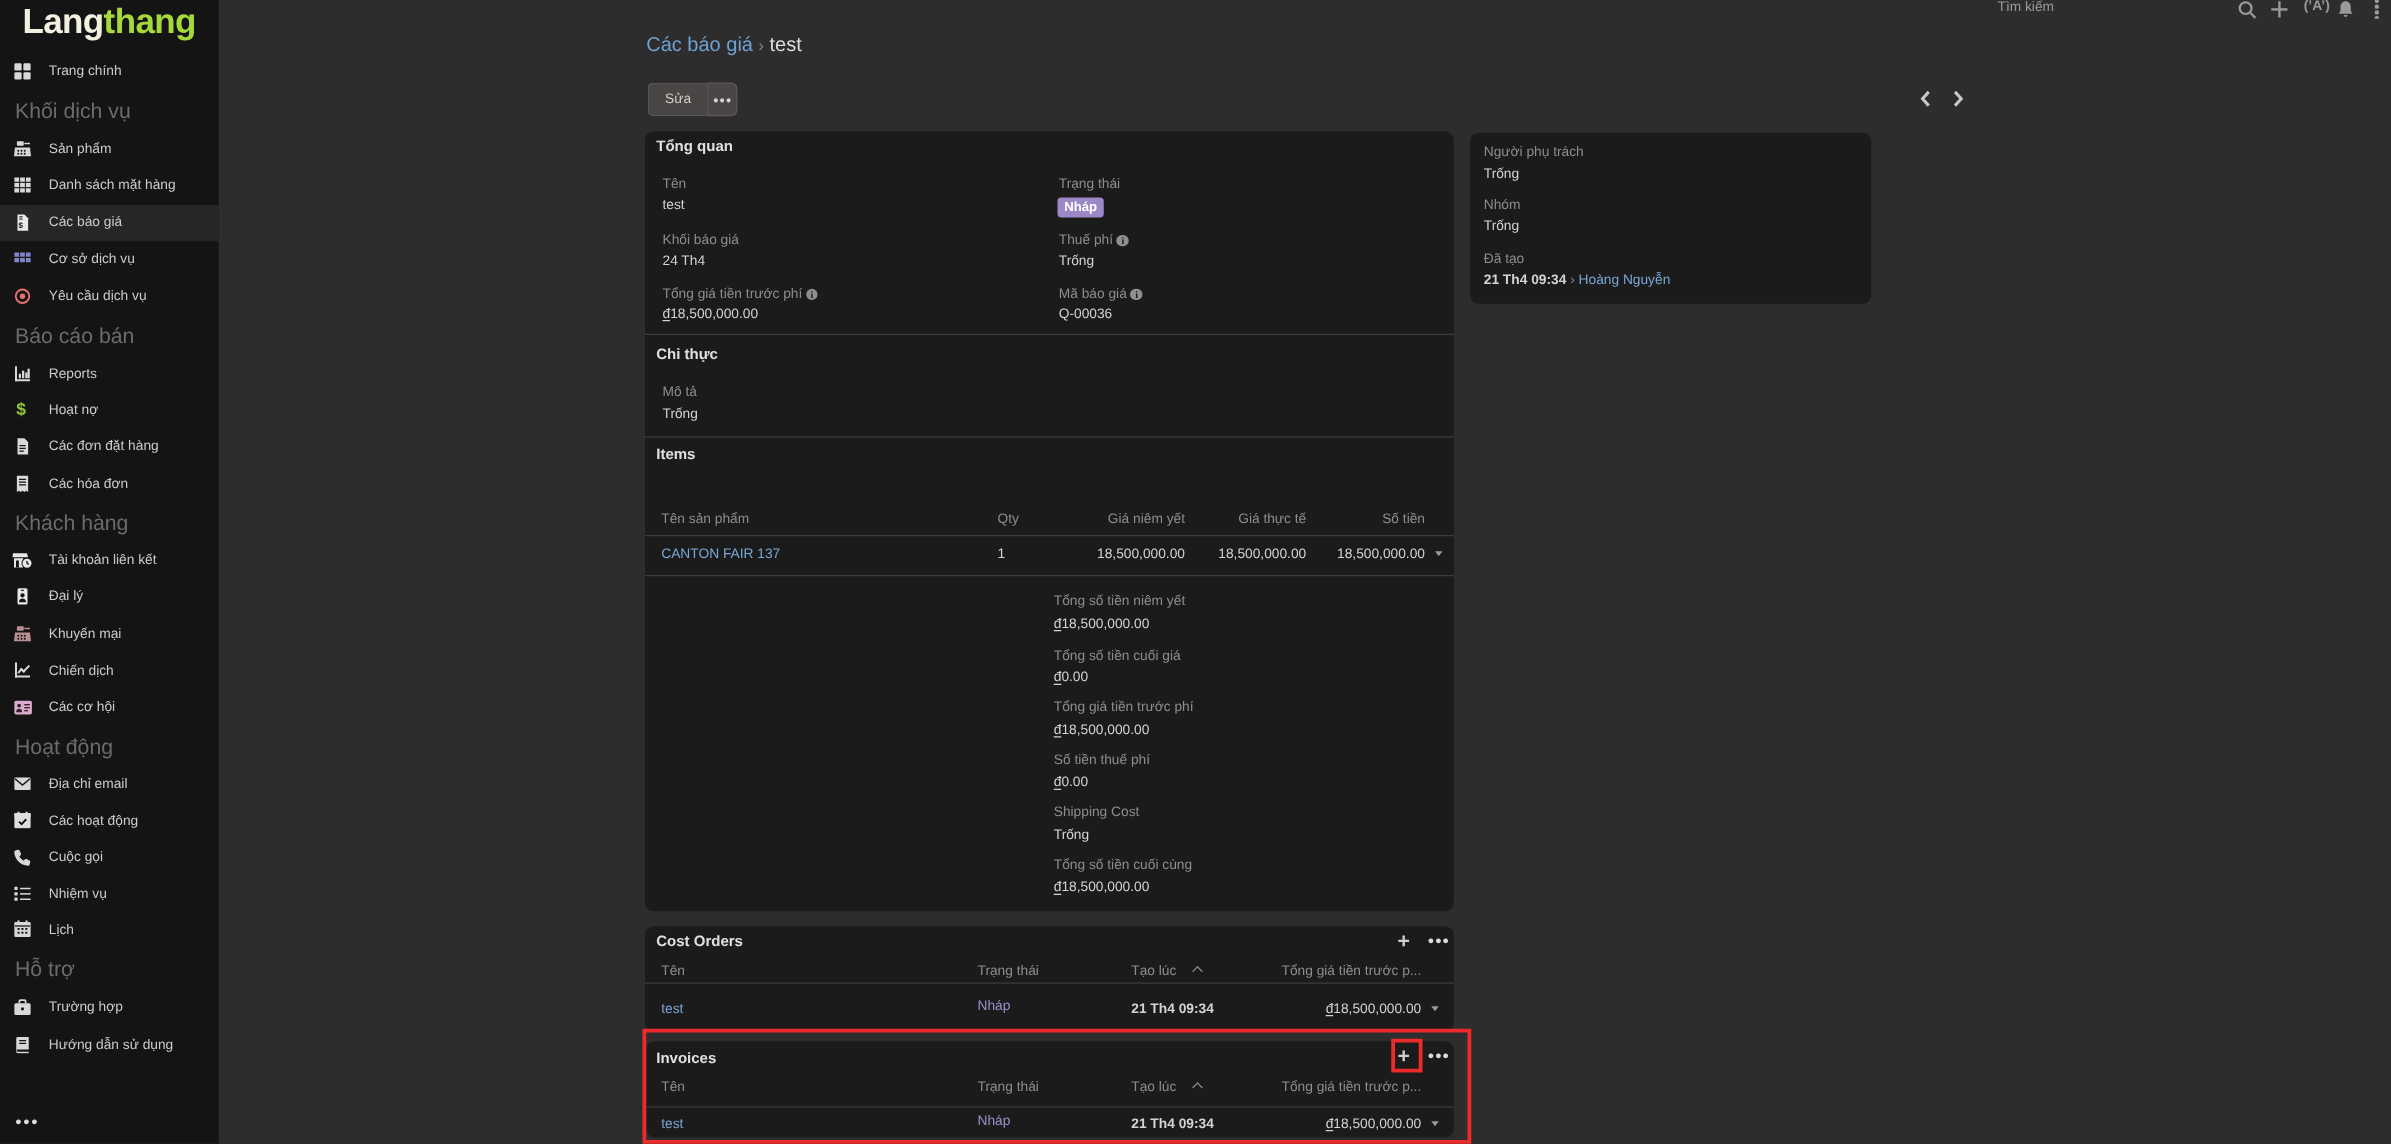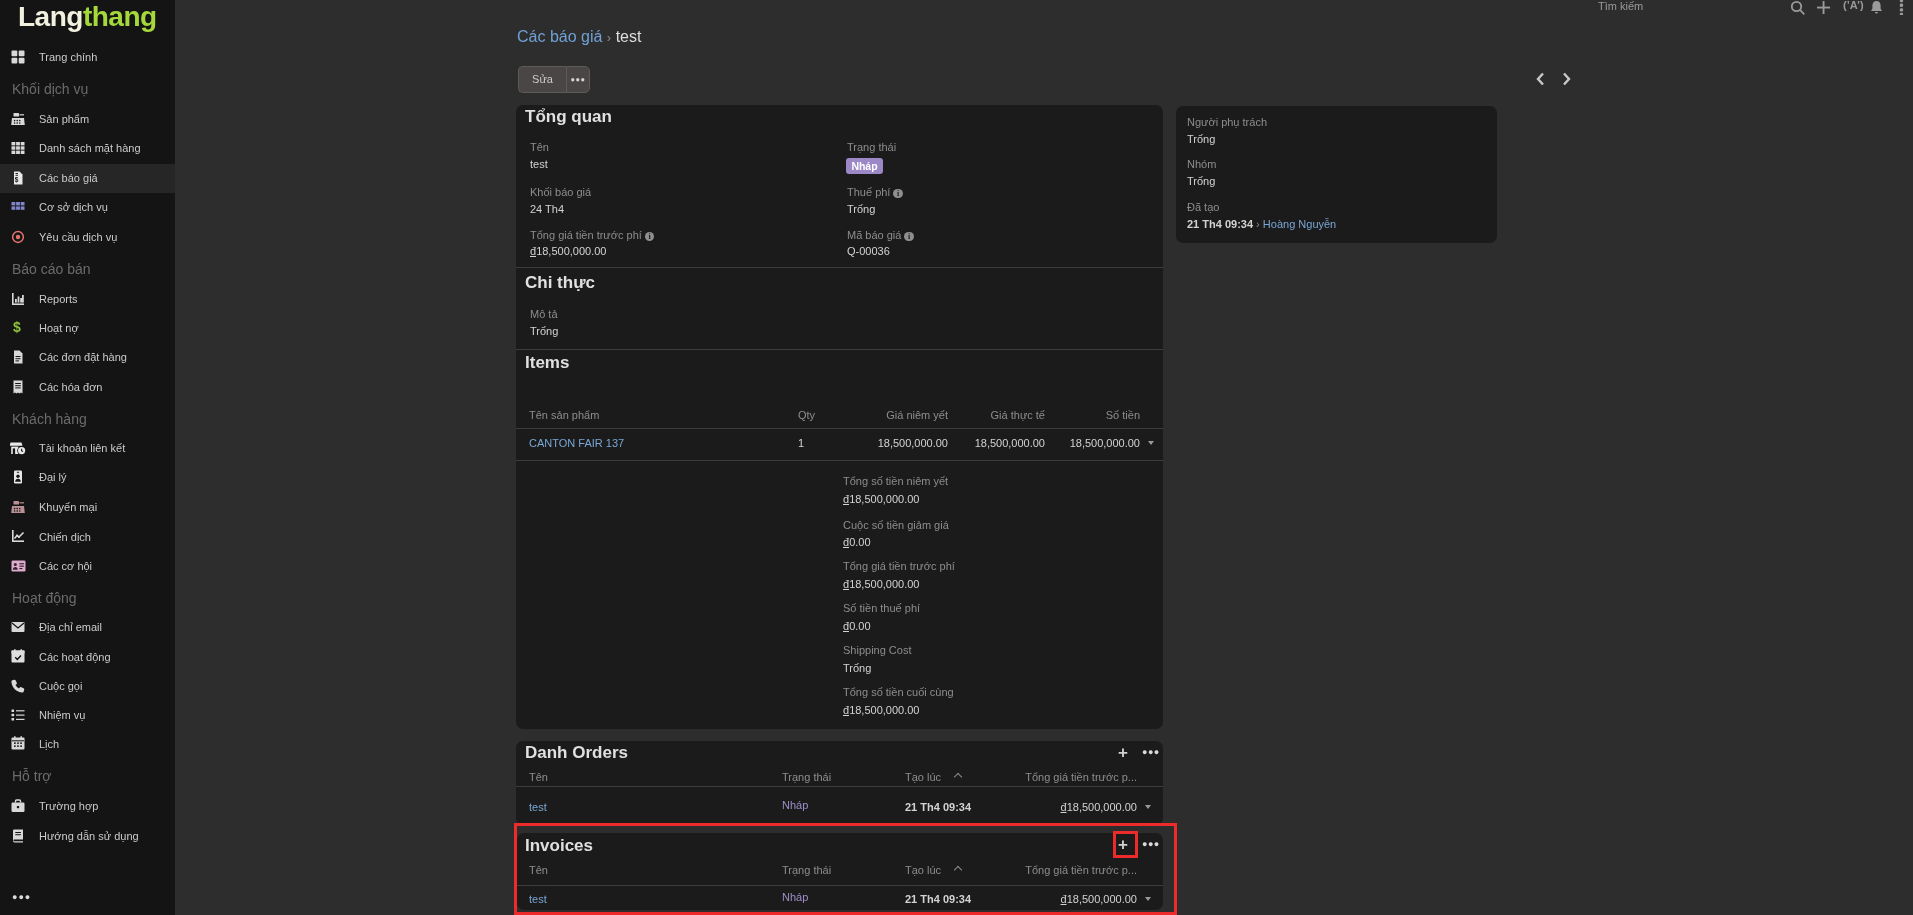--- a/index.html
+++ b/index.html
@@ -1,23 +1,23 @@
 <!DOCTYPE html>
 <html><head>
 <meta charset="utf-8">
 <style>
 *{margin:0;padding:0;box-sizing:border-box}
 html,body{width:1913px;height:915px;overflow:hidden;background:#2e2d2d;font-family:"Liberation Sans",sans-serif}
 .a{position:absolute;white-space:nowrap}
 .lbl{color:#8d8d8d;font-size:11px;line-height:16px}
 .val{color:#d3d3d3;font-size:11px;line-height:16px}
 .link{color:#79a6d5;font-size:11px;line-height:16px}
-.mut{color:#6b6b6b;font-size:14px;line-height:16px}
+.mut{color:#6b6b6b;font-size:17px;line-height:16px}
 .mtxt{color:#cbcbcb;font-size:11px;line-height:16px}
-.ptitle{color:#e0e0e0;font-size:17px;font-weight:700;line-height:16px}
+.ptitle{color:#e0e0e0;font-size:12px;font-weight:700;line-height:16px}
 .panel{position:absolute;background:#1c1b1b;border-radius:7px}
 .sep{position:absolute;height:1px;background:#3d3c3c}
 .caret{position:absolute;width:0;height:0;border-left:3.5px solid transparent;border-right:3.5px solid transparent;border-top:4.5px solid #9a9a9a}
 .chevup{position:absolute;width:6px;height:6px;border-left:1.6px solid #8d8d8d;border-top:1.6px solid #8d8d8d;transform:rotate(45deg)}
 .info{display:inline-block;width:9.5px;height:9.5px;border-radius:50%;background:#8f8f8f;color:#1c1b1b;font-size:8px;font-weight:700;text-align:center;line-height:9.5px;vertical-align:0.5px;font-family:"Liberation Serif",serif}
 .dong{position:relative;display:inline-block}.dong::after{content:"";position:absolute;left:0;right:0.5px;bottom:2.5px;height:1px;background:currentColor}
 </style>
 </head>
 <body>
 
@@ -314,35 +314,35 @@
 <div class="sep" style="left:516px;top:428px;width:647px"></div>
 <div class="a link" style="left:529px;top:435px">CANTON FAIR 137</div>
 <div class="a val" style="left:798px;top:435px">1</div>
 <div class="a val" style="left:948px;top:435px;transform:translateX(-100%)">18,500,000.00</div>
 <div class="a val" style="left:1045px;top:435px;transform:translateX(-100%)">18,500,000.00</div>
 <div class="a val" style="left:1140px;top:435px;transform:translateX(-100%)">18,500,000.00</div>
 <div class="caret" style="left:1148px;top:441px"></div>
 <div class="sep" style="left:516px;top:460px;width:647px"></div>
 <div class="a lbl" style="left:843px;top:473px">Tổng số tiền niêm yết</div>
 <div class="a val" style="left:843px;top:491px"><span class="dong">đ</span>18,500,000.00</div>
-<div class="a lbl" style="left:843px;top:517px">Cuộc số tiền giảm giá</div>
+<div class="a lbl" style="left:843px;top:517px">Tổng số tiền cuối giá</div>
 <div class="a val" style="left:843px;top:534px"><span class="dong">đ</span>0.00</div>
 <div class="a lbl" style="left:843px;top:558px">Tổng giá tiền trước phí</div>
 <div class="a val" style="left:843px;top:576px"><span class="dong">đ</span>18,500,000.00</div>
 <div class="a lbl" style="left:843px;top:600px">Số tiền thuế phí</div>
 <div class="a val" style="left:843px;top:618px"><span class="dong">đ</span>0.00</div>
 <div class="a lbl" style="left:843px;top:642px">Shipping Cost</div>
 <div class="a val" style="left:843px;top:660px">Trống</div>
 <div class="a lbl" style="left:843px;top:684px">Tổng số tiền cuối cùng</div>
 <div class="a val" style="left:843px;top:702px"><span class="dong">đ</span>18,500,000.00</div>
 </div>
 
 <div class="panel" style="left:516px;top:741px;width:647px;height:84px"></div>
 <div id="salesorders">
-<div class="a ptitle" style="left:525px;top:745px">Danh Orders</div>
+<div class="a ptitle" style="left:525px;top:745px">Cost Orders</div>
 <div class="a" style="left:1118px;top:743px;color:#cfcfcf;font-size:17px;font-weight:700">+</div>
 <div class="a" style="left:1142px;top:747px;color:#dadada;font-size:9px;letter-spacing:0.5px">●●●</div>
 <div class="a lbl" style="left:529px;top:769px">Tên</div>
 <div class="a lbl" style="left:782px;top:769px">Trạng thái</div>
 <div class="a lbl" style="left:905px;top:769px">Tạo lúc</div>
 <div class="chevup" style="left:955px;top:774px"></div>
 <div class="a lbl" style="left:1137px;top:769px;transform:translateX(-100%)">Tổng giá tiền trước p...</div>
 <div class="sep" style="left:516px;top:786px;width:647px"></div>
 <div class="a link" style="left:529px;top:799px">test</div>
 <div class="a" style="left:782px;top:799px;color:#9d8fc9;font-size:11px">Nháp</div>

